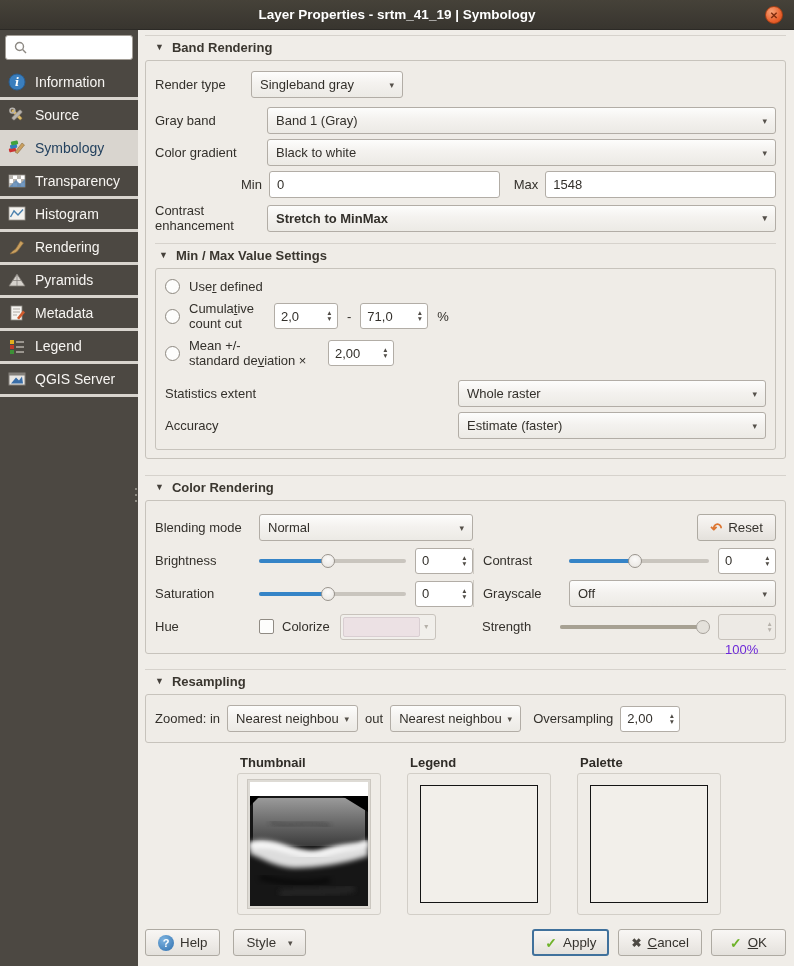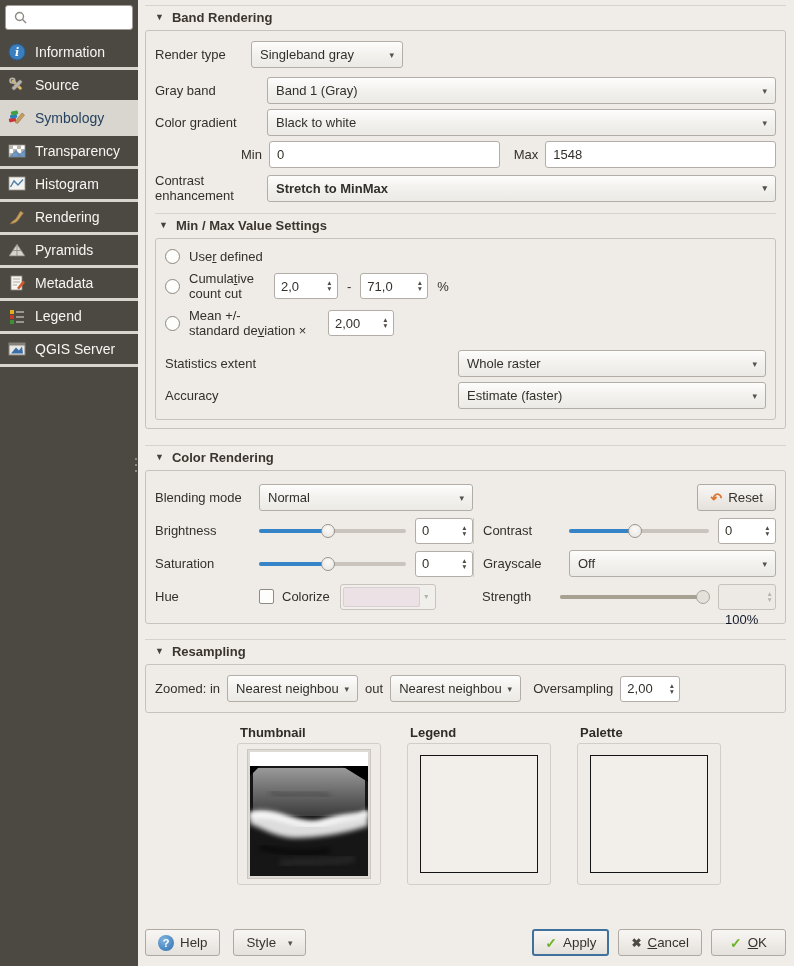--- a/index.html
+++ b/index.html
@@ -70,21 +70,21 @@
   .tinput {
     height:27px; border:1px solid #b2ada6; border-radius:3px; background:#fff;
     padding:0 7px; display:flex; align-items:center;
   }
 
   .spin { height:26px; border:1px solid #b2ada6; border-radius:3px; background:#fff; display:flex; }
   .spin-val { padding:0 6px; display:flex; align-items:center; flex:1; }
   .spin-btns { width:15px; display:flex; flex-direction:column; align-items:center; justify-content:center; color:#4e4a44; }
   .spin-btns span { font-size:7.5px; line-height:6px; }
   .spin.disabled { background:#edeae5; border-color:#c6c1ba; }
-  .spin.disabled .spin-val { color:#0f172a;margin-top:35px; }
+  .spin.disabled .spin-val { color:#6d28d9;margin-top:35px; }
   .spin.disabled .spin-btns { color:#b7b2ab; }
 
   .radio { width:15px; height:15px; border-radius:50%; border:1px solid #8d8880; background:#fdfdfc; flex:none; }
   .radio.checked { border-color:#3f3b35; background:radial-gradient(circle, #f0ede8 0 2px, #413d37 3px 7px); }
   .checkbox { width:15px; height:15px; border:1px solid #908b84; border-radius:2px; background:#fdfdfc; flex:none; }
 
   .slider { position:relative; height:16px; display:flex; align-items:center; }
   .track { height:4px; width:100%; border-radius:2px; background:#c9c5be; position:relative; }
   .fill { position:absolute; left:0; top:0; height:4px; border-radius:2px; background:#3584c7; }
   .knob {
@@ -145,20 +145,26 @@
     background:#f1efeb; display:flex; padding:2px; margin-left:10px;
   }
   .swatch { flex:1; background:#ece1e4; border:1px solid #d9ced2; border-radius:2px; }
   .swatch-arrow { width:13px; display:flex; align-items:center; justify-content:center; color:#b5b0a9; font-size:8px; }
 </style>
 </head>
 <body>
 
 <div class="window">
 
+  <div class="titlebar">
+    <span>Layer Properties - srtm_41_19 | Symbology</span>
+    <div class="close-btn">
+      <span>✕</span>
+    </div>
+  </div>
 
   <div class="main">
 
     <div class="sidebar">
       <div class="search-box">
         <span class="s-icon">
           <svg width="13" height="13">
               <circle cx="5.5" cy="5.5" r="4" fill="none" stroke="#8d8983" stroke-width="1.4"></circle>
               <line x1="8.6" y1="8.6" x2="12" y2="12" stroke="#8d8983" stroke-width="1.4"></line>
             </svg>

